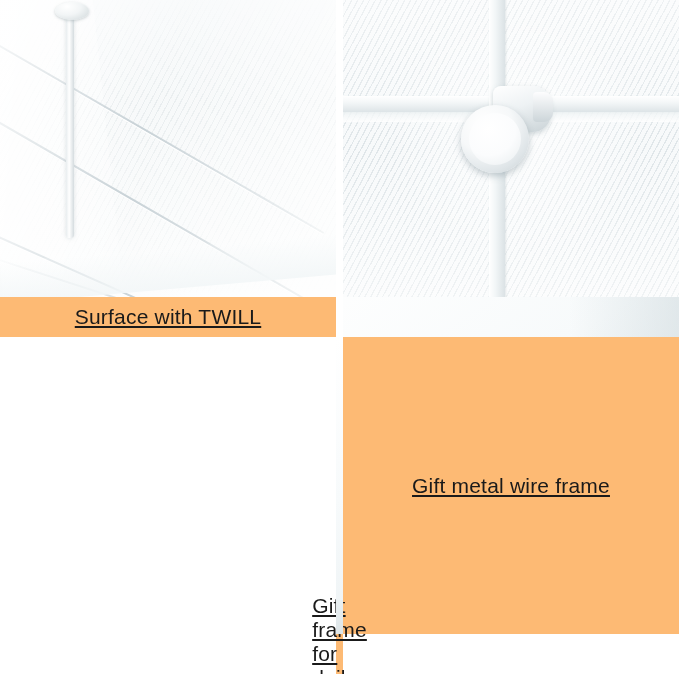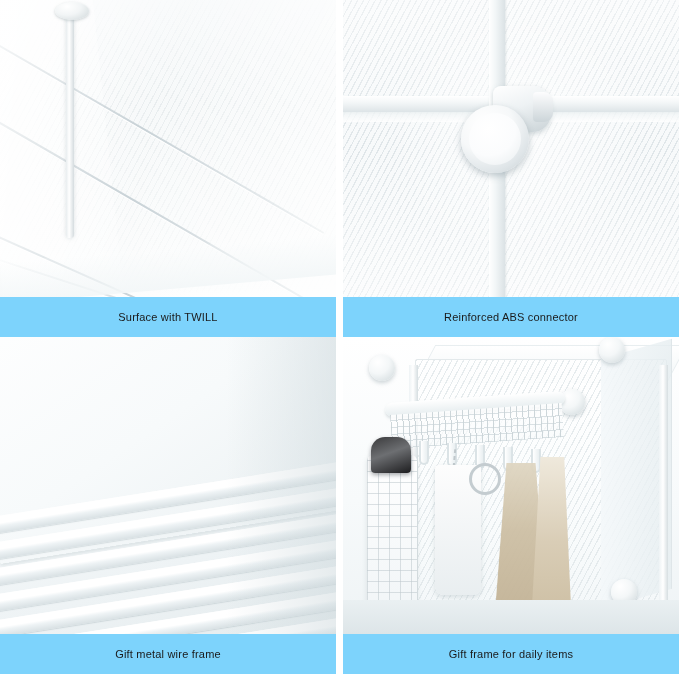--- a/index.html
+++ b/index.html
@@ -22,24 +22,25 @@
     background: #ffffff;
   }
   .cell {
     position: relative;
     overflow: hidden;
   }
   .caption {
     display: flex;
     align-items: center;
     justify-content: center;
-    font-size: 11px;
+    font-size: 21px;
     color: #1a1a1a;
     letter-spacing: 0.2px;
-    background: #7dd3fc;
+    background: #fdba74;
+    text-decoration: underline;
   }
   .gap {
     background: #ffffff;
   }
 
   
   .p1 {
     background: #fbfcfc;
   }
   .p1-plate {
@@ -394,21 +395,20 @@
     <div class="p2-bar-v"></div>
     <div class="p2-conn-vert"></div>
     <div class="p2-nub"></div>
     <div class="p2-disc">
       <div class="p2-disc-inner"></div>
     </div>
   </div>
 
   <div class="caption">Surface with TWILL</div>
   <div class="gap"></div>
-  <div class="caption">Reinforced ABS connector</div>
 
   <div class="cell p3">
     <div class="p3-bg"></div>
     <div class="p3-top"></div>
     <div class="p3-sheet" style="top:186px;">
         <div class="p3-hl"></div>
       </div>
     <div class="p3-sheet" style="top:212px;">
         <div class="p3-hl"></div>
       </div>

